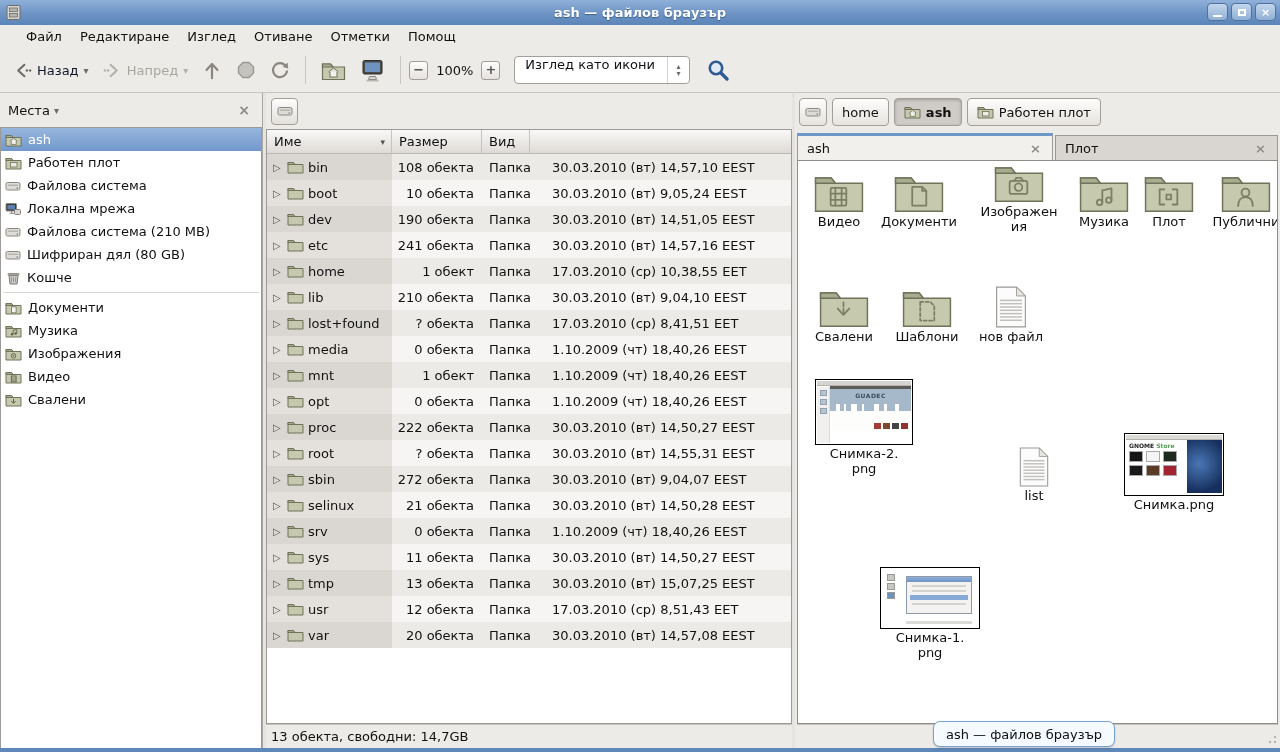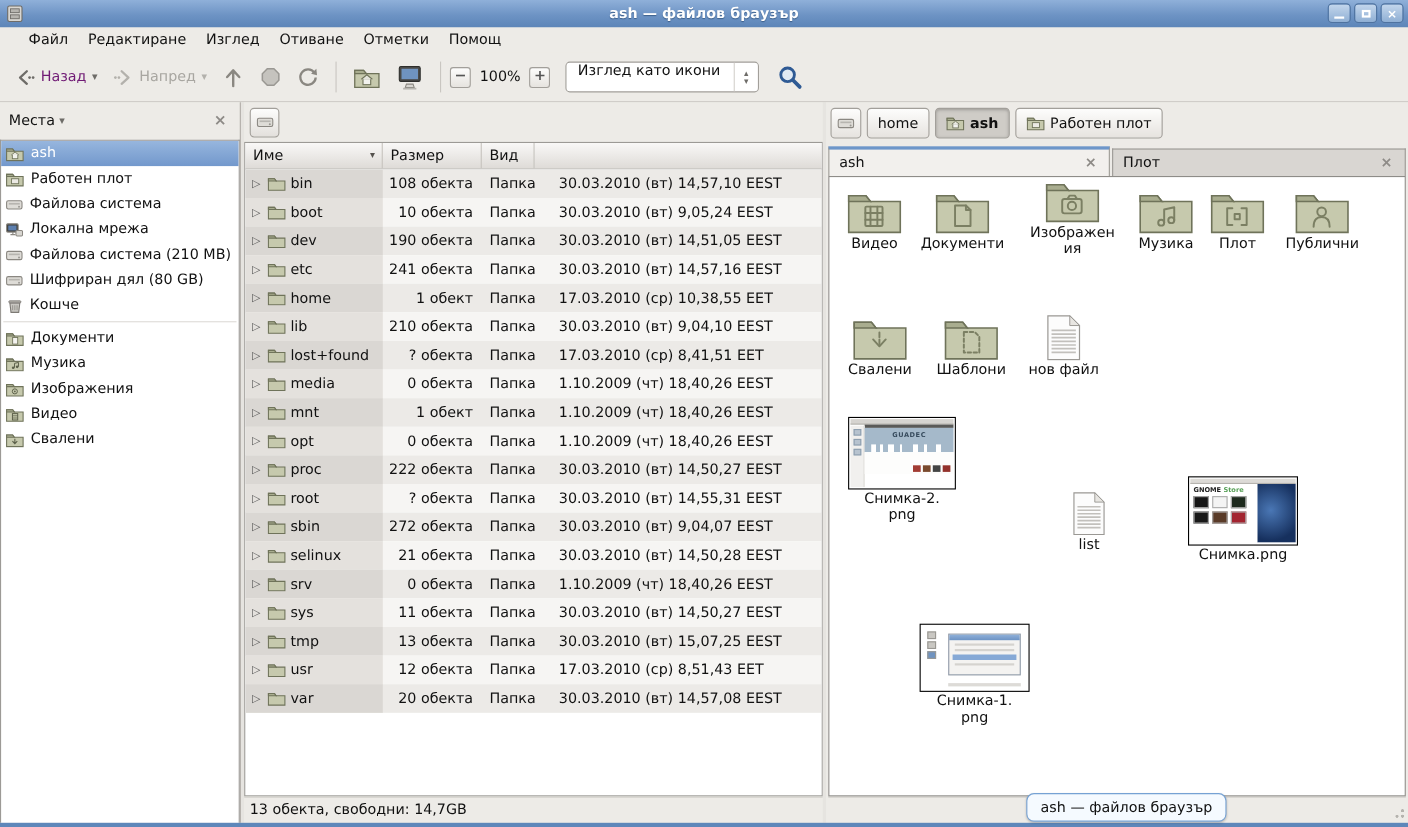--- a/index.html
+++ b/index.html
@@ -21,42 +21,42 @@
 
   
   .menubar { position:absolute; top:25px; left:0; right:0; height:23px; background:#edebe7;
     display:flex; align-items:center; padding-left:17px; }
   .menu-item { padding:2px 9px; }
 
   
   .toolbar { position:absolute; top:48px; left:0; right:0; height:45px; background:#edebe7;
     border-bottom:1px solid #c9c6c1; display:flex; align-items:center; padding:0 6px; }
   .tbtn { display:flex; align-items:center; gap:5px; padding:5px 7px; border-radius:3px; }
-  .tbtn .lbl { color:#701a75; }
+  .tbtn .lbl { color:#0f172a; }
   .tbtn.disabled .lbl { color:#a8a6a1; }
   .chev { font-size:10px; color:#6e6c68; }
   .chev.dis { color:#b3b1ac; }
   .tsep { width:1px; height:28px; background:#c9c6c1; margin:0 8px; }
   .zoombox { width:19px; height:19px; border:1px solid #a29f9a; border-radius:3px;
     background:linear-gradient(#fdfdfc,#e6e3df); text-align:center; line-height:16px;
     font-weight:bold; color:#555; font-size:13px; }
   .zoom-label { margin:0 8px; }
   .view-combo { display:flex; align-items:flex-start; height:28px; border:1px solid #a29f9a; border-radius:4px;
     background:#fff; margin-left:14px; padding-left:10px; }
   .view-combo .vc-label { padding-right:12px; }
   .vc-spin { border-left:1px solid #d4d1cc; height:100%; width:22px; display:flex; flex-direction:column;
     align-items:center; justify-content:center; color:#6e6c68; font-size:8px; line-height:7px; }
   .search-btn { margin-left:12px; padding:4px; }
 
   
   .main { position:absolute; top:93px; left:0; right:0; bottom:4px; display:flex; }
   .vsplit { width:3px; background:#e6e4e0; }
 
   
-  .sidebar { width:219px; display:flex; flex-direction:column; border-right:1px solid #aaa7a2; background:#edebe7;text-align:center; }
+  .sidebar { width:263px; display:flex; flex-direction:column; border-right:1px solid #aaa7a2; background:#edebe7;text-align:center; }
   .side-head { height:34px; display:flex; align-items:center; padding:0 8px; }
   .side-head .sh-label { display:flex; align-items:center; gap:4px; }
   .side-close { margin-left:auto; color:#8e8b87; font-weight:bold; font-size:14px; padding:0 4px; }
   .side-list { flex:1; background:#fff; border:1px solid #9c9a96; border-bottom:none; overflow:hidden; }
   .side-item { height:23px; display:flex; align-items:center; gap:6px; padding-left:4px; white-space:nowrap; }
   .side-item.selected { background:linear-gradient(#97b6de,#7298cc); color:#fff; }
   .side-sep { height:7px; position:relative; }
   .side-sep::after { content:""; position:absolute; left:2px; right:2px; top:3px; height:1px; background:#dedbd7; }
 
   

